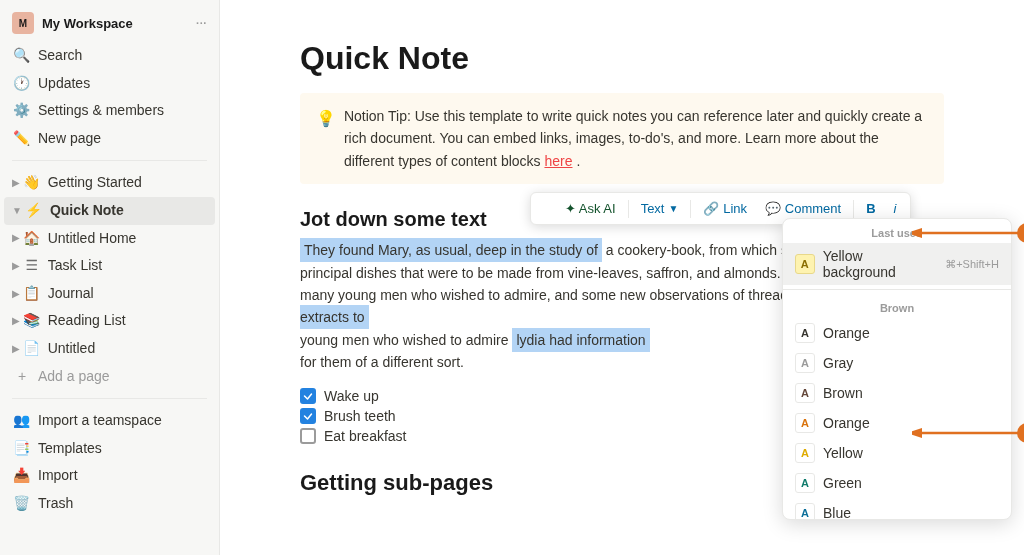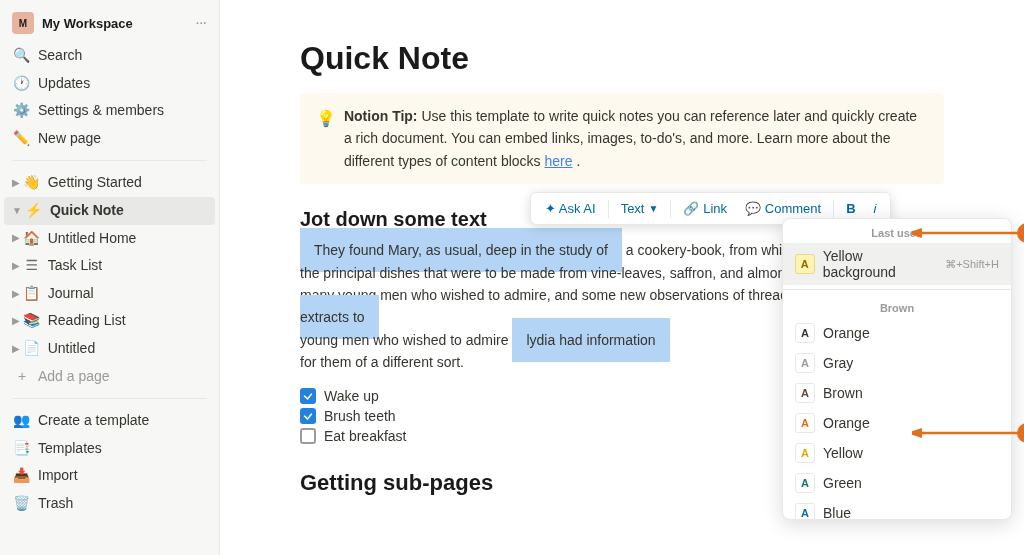--- a/index.html
+++ b/index.html
@@ -18,38 +18,38 @@
     .sidebar-divider { height: 1px; background: #e8e8e6; margin: 4px 8px; }
 
     
     .main { flex: 1; display: flex; flex-direction: column; overflow: hidden; position: relative; background: #fff; }
     .main-content { flex: 1; overflow-y: auto; padding: 40px 80px 40px 80px; position: relative; }
 
     h1.page-title { font-size: 32px; font-weight: 700; color: #1a1a1a; margin-bottom: 16px; }
 
     .notion-tip { background: #fef9ef; border-radius: 4px; padding: 12px 16px; margin-bottom: 24px; font-size: 14px; color: #37352f; line-height: 1.6; display: flex; align-items: flex-start; gap: 8px; }
     .tip-icon { font-size: 16px; margin-top: 1px; }
-    .tip-text b { font-weight: 700; text-align: center; }
-    .tip-text a { color: #3b82f6; text-decoration: underline; }
+    .tip-text b { font-weight: 400; text-align: center; }
+    .tip-text a { color: #ef4444; text-decoration: underline; }
 
     h2.section-title { font-size: 22px; font-weight: 700; color: #1a1a1a; margin: 24px 0 12px 0; }
 
-    .selected-text { background: #b3d4f5; padding: 14px; }
+    .selected-text { background: #b3d4f5; padding: 4px; }
     .paragraph { font-size: 14px; color: #37352f; line-height: 1.6; margin-bottom: 12px; }
 
     .todo-list { list-style: none; margin-bottom: 12px; }
     .todo-item { display: flex; align-items: center; gap: 8px; padding: 2px 0; font-size: 14px; color: #37352f; }
     .todo-checkbox { width: 16px; height: 16px; border: 2px solid #2382e0; border-radius: 3px; background: #2382e0; display: flex; align-items: center; justify-content: center; }
     .todo-checkbox.empty { background: #fff; border-color: #9b9b9b; }
     .todo-checkbox svg { width: 10px; height: 10px; }
 
     
     .toolbar-popup { position: absolute; top: 192px; left: 310px; background: #fff; border: 1px solid #e8e8e6; border-radius: 6px; box-shadow: 0 2px 12px rgba(0,0,0,0.15); display: flex; align-items: center; gap: 2px; padding: 4px 6px; z-index: 100; white-space: nowrap; }
     .toolbar-btn { display: flex; align-items: center; gap: 4px; padding: 4px 8px; border-radius: 4px; cursor: pointer; font-size: 13px; color: #0369a1; background: none; border: none; }
-    .toolbar-btn.ask-ai { color: #0369a1; }
+    .toolbar-btn.ask-ai { color: #14532d; margin-left: 20px; }
     .toolbar-divider { width: 1px; height: 18px; background: #e8e8e6; margin: 0 2px; }
 
     
     .color-dropdown { position: absolute; top: 218px; left: 562px; width: 230px; background: #fff; border: 1px solid #e8e8e6; border-radius: 8px; box-shadow: 0 4px 20px rgba(0,0,0,0.15); z-index: 200; overflow: hidden; }
     .dropdown-section-label { font-size: 11px; font-weight: 600; color: #9b9b9b; padding: 8px 12px 4px 12px; text-transform: none; letter-spacing: 0; text-align: center; }
     .dropdown-item { display: flex; align-items: center; gap: 8px; padding: 5px 12px; cursor: pointer; font-size: 14px; color: #37352f; }
     .dropdown-item.active { background: #f0f0ef; }
     .color-dot { width: 20px; height: 20px; border-radius: 3px; border: 1px solid #e8e8e6; display: flex; align-items: center; justify-content: center; font-size: 12px; font-weight: 700; }
     .shortcut { margin-left: auto; font-size: 11px; color: #9b9b9b; }
     .dropdown-divider { height: 1px; background: #e8e8e6; margin: 4px 0; }
@@ -127,21 +127,21 @@
         <span class="icon" style="color:#9b9b9b;">+</span>
         <span style="color:#9b9b9b;">Add a page</span>
       </div>
     </div>
 
     <div class="sidebar-divider"></div>
 
     <div class="sidebar-section">
       <div class="sidebar-item">
         <span class="icon">👥</span>
-        <span>Create a template</span>
+        <span>Import a teamspace</span>
       </div>
       <div class="sidebar-item">
         <span class="icon">📑</span>
         <span>Templates</span>
       </div>
       <div class="sidebar-item">
         <span class="icon">📥</span>
         <span>Import</span>
       </div>
       <div class="sidebar-item">

